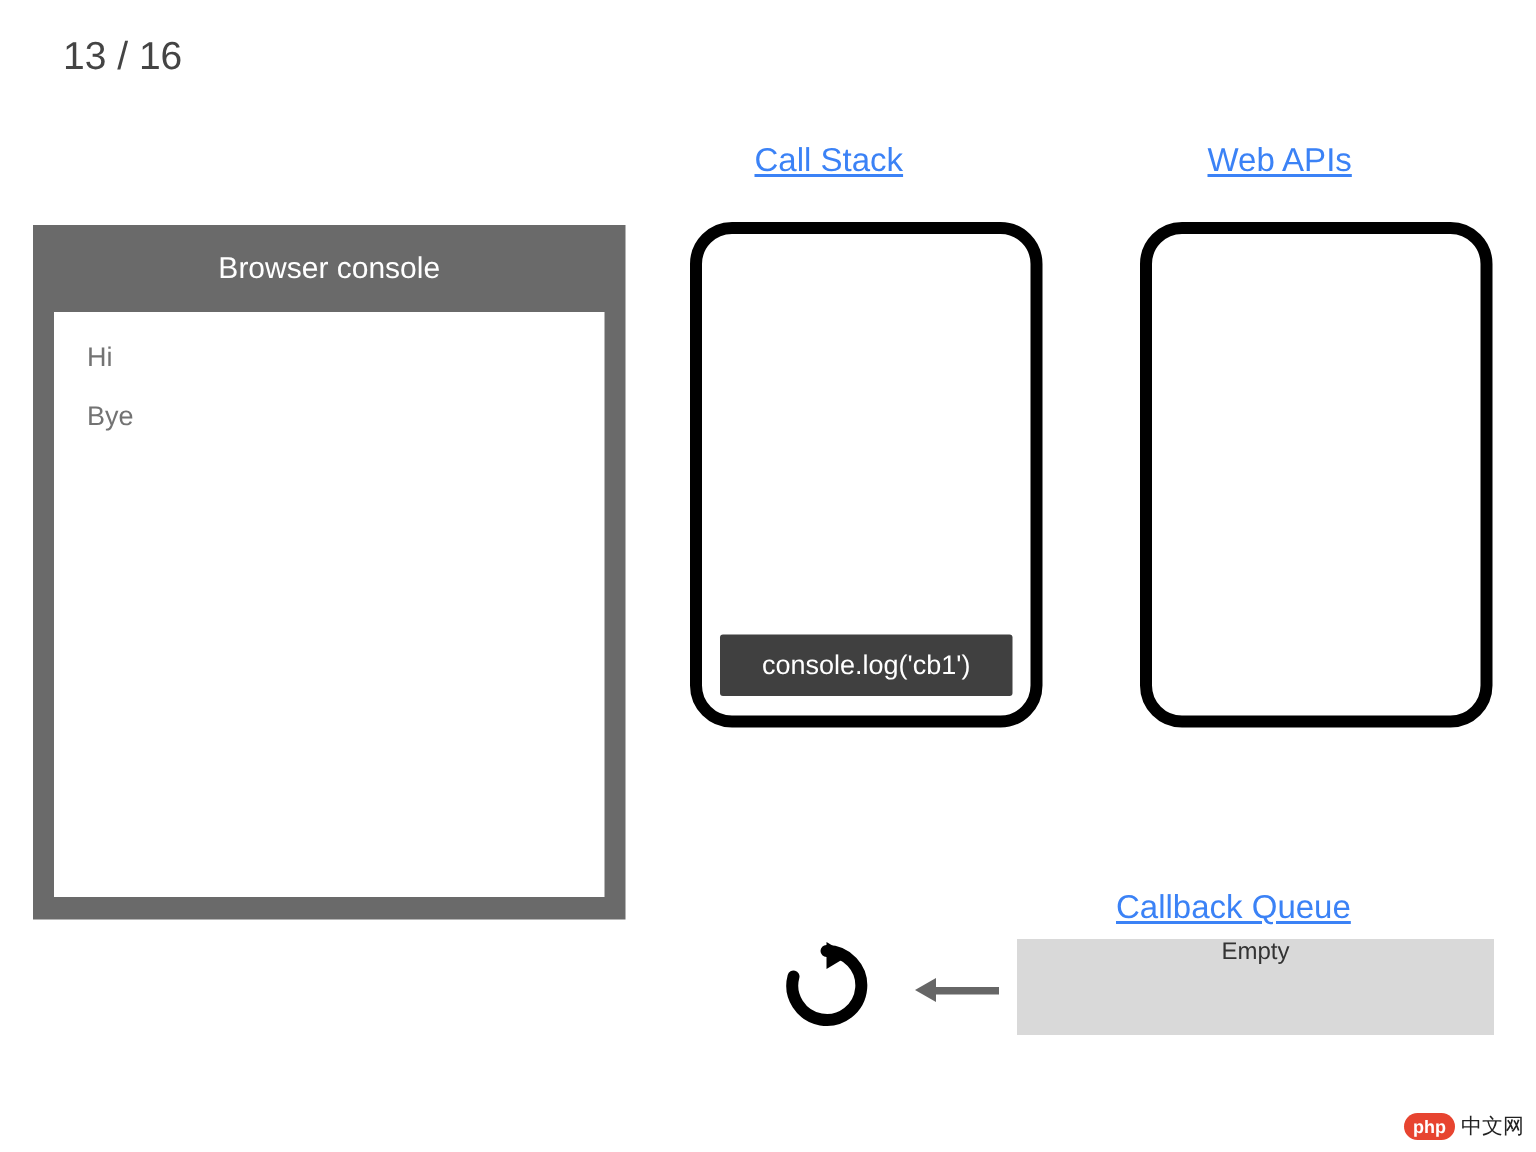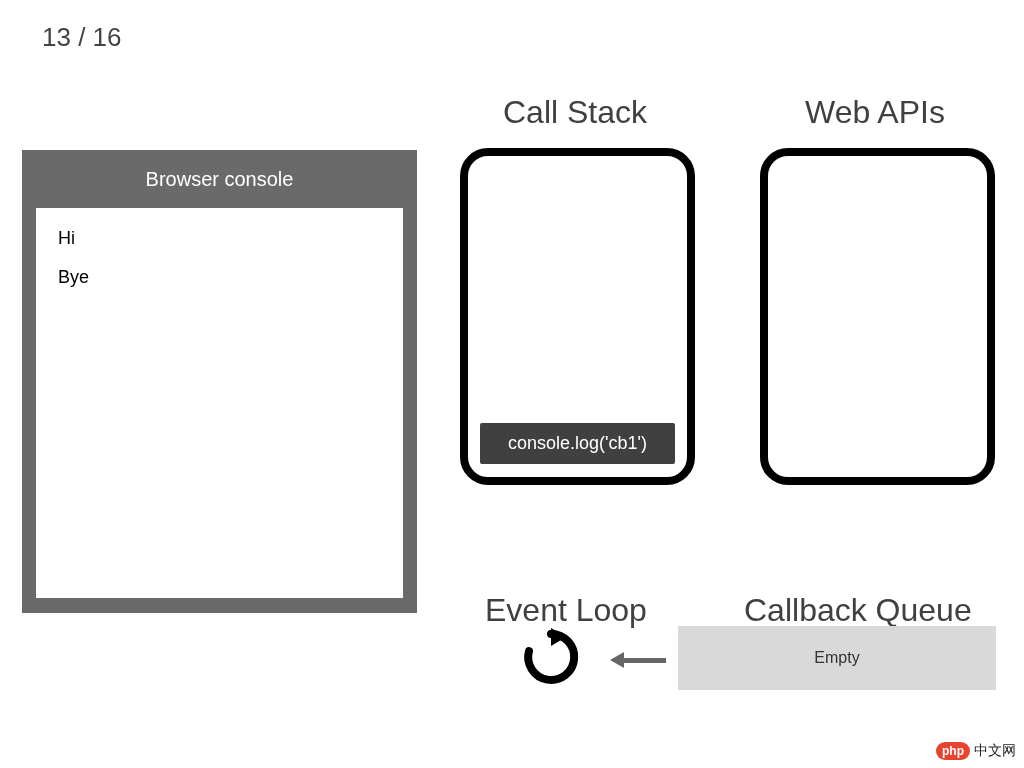--- a/index.html
+++ b/index.html
@@ -6,24 +6,24 @@
   html, body { width: 1024px; height: 768px; font-family: Arial, Helvetica, sans-serif; background: #fff; color: #333; }
   .canvas { position: relative; width: 1024px; height: 768px; }
 
   .step-counter { position: absolute; top: 22px; left: 42px; font-size: 26px; color: #444; }
 
   
   .console-panel { position: absolute; top: 150px; left: 22px; width: 395px; height: 463px; background: #6a6a6a; }
   .console-titlebar { height: 58px; display: flex; align-items: center; justify-content: center; }
   .console-titlebar span { color: #fff; font-size: 20px; }
   .console-body { margin: 0 14px 14px 14px; background: #fff; height: 390px; padding: 20px 22px; }
-  .console-line { font-size: 18px; color: #000000; margin-bottom: 18px; }
+  .console-line { font-size: 18px; color: #737373; margin-bottom: 18px; }
 
   
-  .heading { position: absolute; font-size: 32px; color: #404040; }
+  .heading { position: absolute; font-size: 22px; color: #3b82f6; text-decoration: underline; }
   .heading.call-stack { top: 94px; left: 503px; }
   .heading.web-apis { top: 94px; left: 805px; }
   .heading.event-loop { top: 592px; left: 485px; }
   .heading.callback-queue { top: 592px; left: 744px; }
 
   
   .box { position: absolute; border: 8px solid #000; border-radius: 28px; background: #fff; }
   .box.call-stack-box { top: 148px; left: 460px; width: 235px; height: 337px; padding: 8px; display: flex; flex-direction: column; justify-content: flex-end; }
   .box.web-apis-box { top: 148px; left: 760px; width: 235px; height: 337px; }
 
@@ -31,36 +31,35 @@
 
   
   .loop-icon { position: absolute; top: 628px; left: 522px; width: 58px; height: 58px; }
 
   
   .arrow { position: absolute; top: 650px; left: 610px; width: 56px; height: 20px; display: flex; align-items: center; }
   .arrow-head { width: 0; height: 0; border-top: 8px solid transparent; border-bottom: 8px solid transparent; border-right: 14px solid #666; }
   .arrow-shaft { height: 5px; background: #666; flex: 1; }
 
   
-  .queue-box { position: absolute; top: 626px; left: 678px; width: 318px; height: 64px; background: #d9d9d9; display: flex; align-items: center; justify-content: center; font-size: 16px; color: #333; }
+  .queue-box { position: absolute; top: 626px; left: 678px; width: 318px; height: 64px; background: #d9d9d9; display: flex; justify-content: center; font-size: 16px; color: #333; }
 
   
   .watermark { position: absolute; right: 8px; bottom: 8px; display: flex; align-items: center; gap: 4px; font-size: 14px; color: #222; }
   .php-pill { background: #e74430; color: #fff; font-weight: bold; padding: 2px 6px; border-radius: 10px; font-size: 12px; }
 </style>
 </head>
 <body>
 
 <div class="canvas">
 
   <div class="step-counter">13 / 16</div>
 
   <div class="heading call-stack">Call Stack</div>
   <div class="heading web-apis">Web APIs</div>
-  <div class="heading event-loop">Event Loop</div>
   <div class="heading callback-queue">Callback Queue</div>
 
   <div class="console-panel">
     <div class="console-titlebar">
       <span>Browser console</span>
     </div>
     <div class="console-body">
       <div class="console-line">Hi</div>
       <div class="console-line">Bye</div>
     </div>

